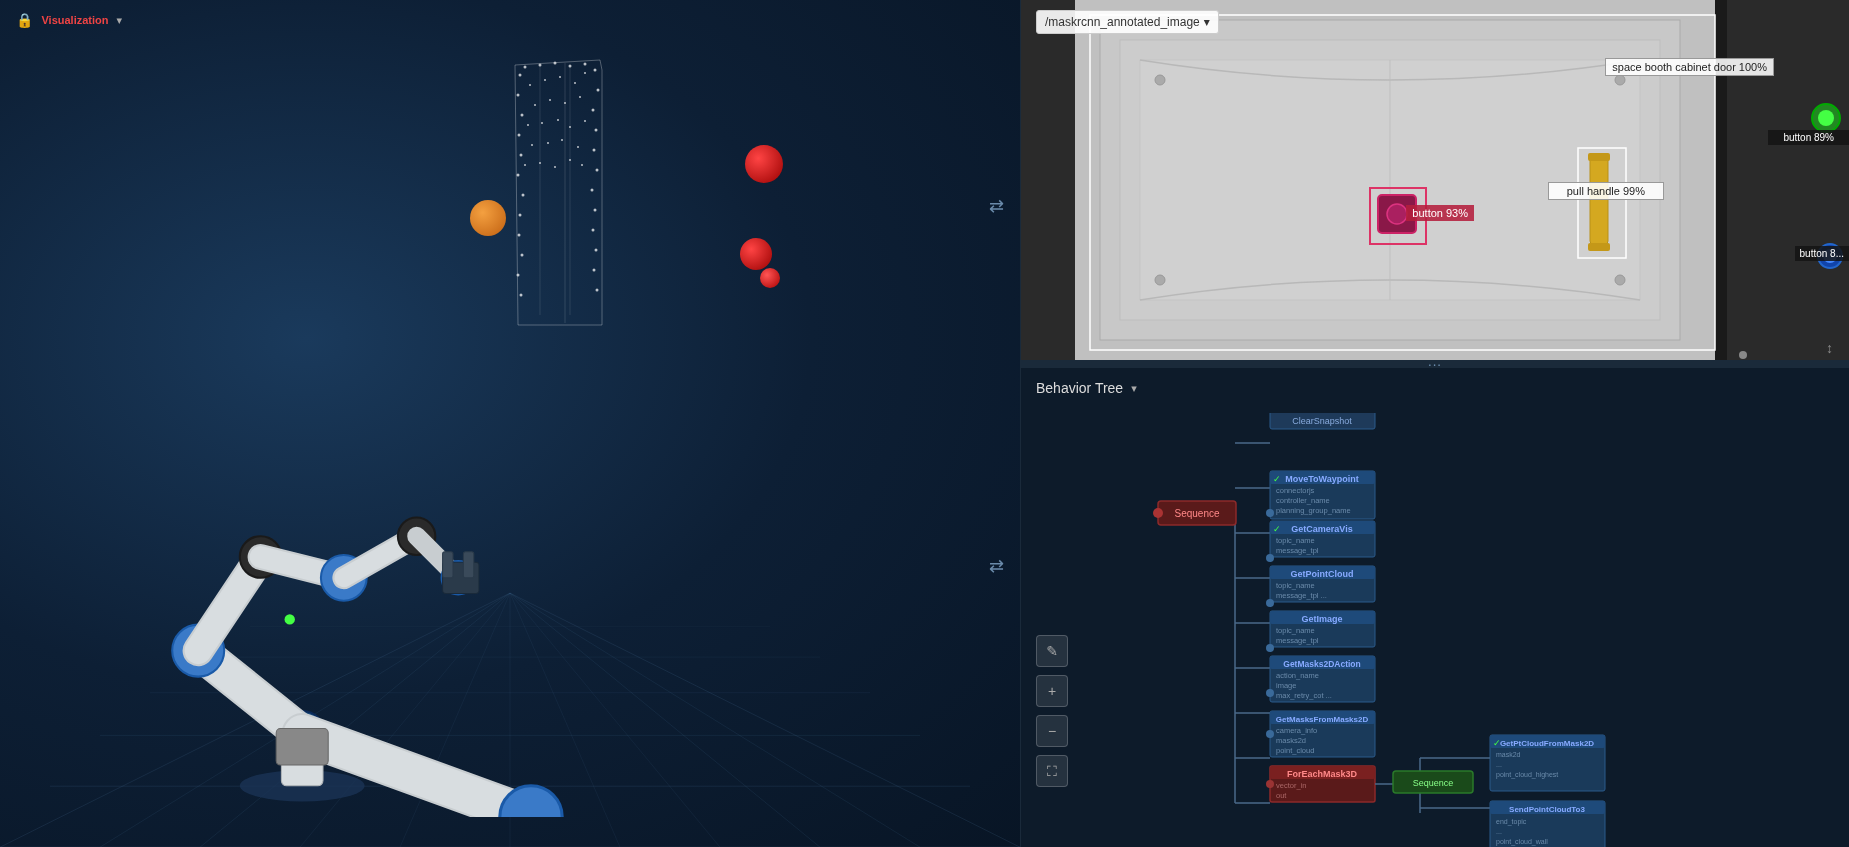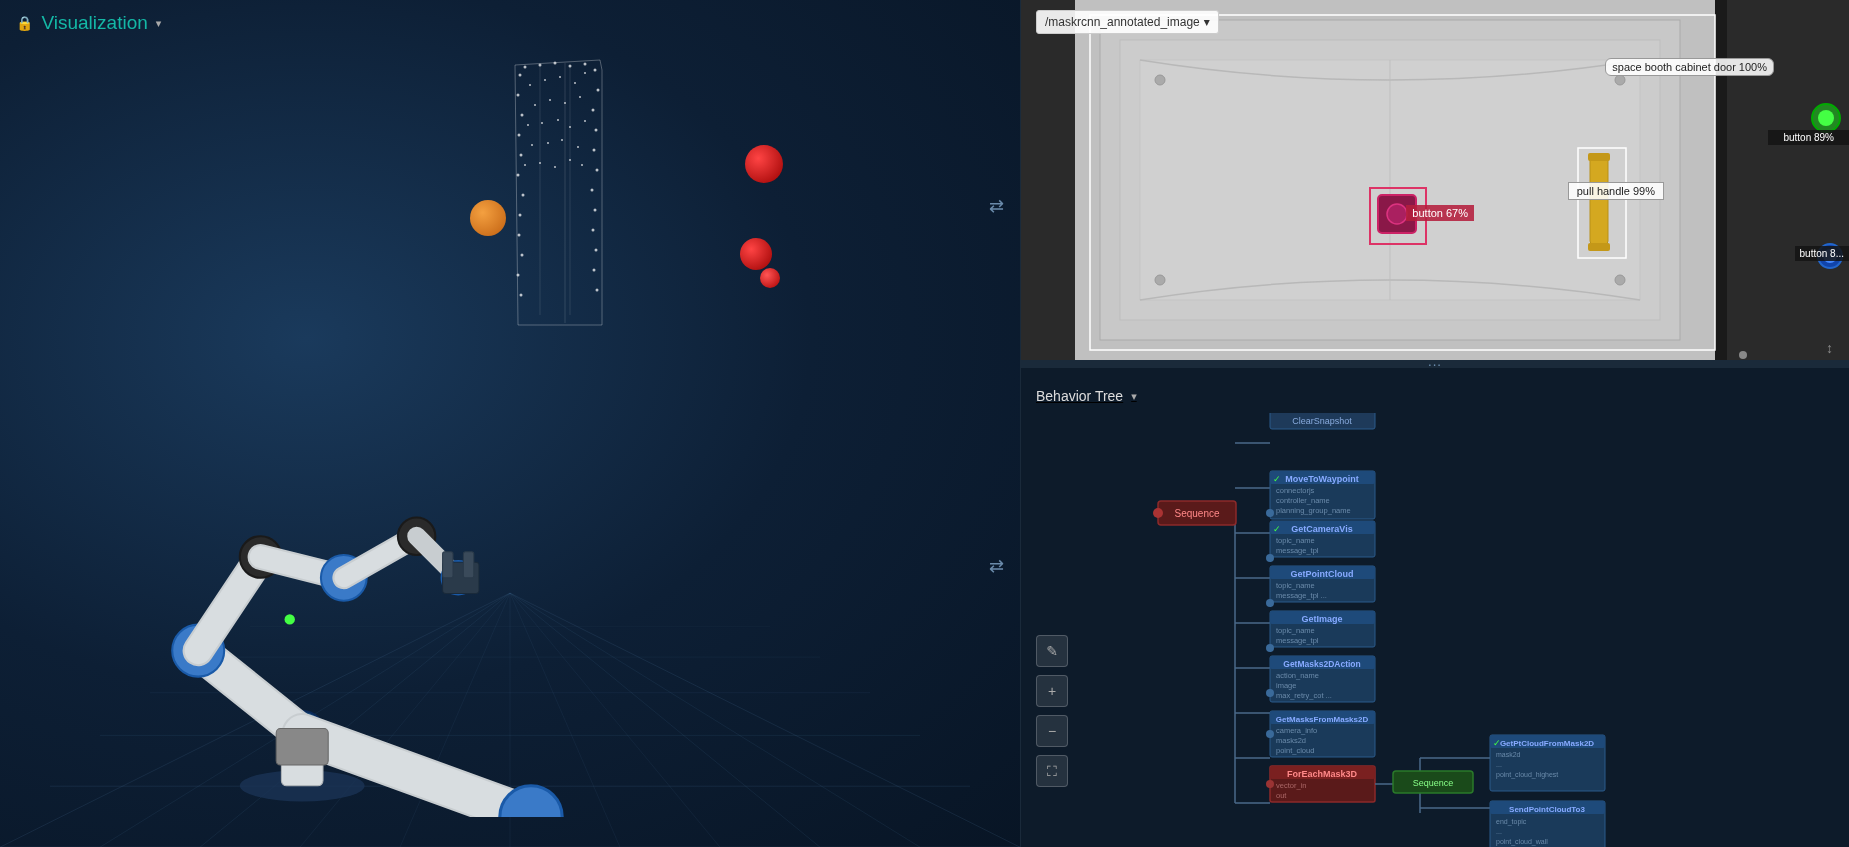--- a/index.html
+++ b/index.html
@@ -29,23 +29,23 @@
       gap: 8px;
       z-index: 10;
     }
 
     .lock-icon {
       color: #aaa;
       font-size: 14px;
     }
 
     .viz-title {
-      color: #14b8a6;
-      font-size: 19px;
-      font-weight: 400;
+      color: #ef4444;
+      font-size: 11px;
+      font-weight: 700;
     }
 
     .viz-dropdown-arrow {
       color: #aaa;
       font-size: 11px;
     }
 
     
     .scene-3d {
       width: 100%;
@@ -190,21 +190,20 @@
       border: 1px solid #999;
       padding: 2px 6px;
       font-size: 11px;
       color: #222;
       white-space: nowrap;
     }
 
     .label-space-booth {
       top: 58px;
       right: 80px;
-      border-radius: 6px;
     }
 
     
     .resize-handle-h {
       width: 100%;
       height: 8px;
       background: #1a2a3a;
       display: flex;
       align-items: center;
       justify-content: center;
@@ -225,26 +224,25 @@
       position: relative;
       overflow: hidden;
       display: flex;
       flex-direction: column;
     }
 
     .bt-header {
       display: flex;
       align-items: center;
       gap: 8px;
-      padding: 20px 16px;
+      padding: 12px 16px;
       position: absolute;
       top: 0;
       left: 0;
       z-index: 10;
-      text-decoration: underline;
     }
 
     .bt-title {
       color: #ddd;
       font-size: 14px;
       font-weight: 500;
     }
 
     .bt-dropdown-arrow {
       color: #aaa;
@@ -533,25 +531,25 @@
         <rect x="558" y="148" width="48" height="110" fill="none" stroke="white" stroke-width="1.5"></rect>
 
         <rect x="350" y="188" width="56" height="56" fill="none" stroke="#dd3366" stroke-width="2"></rect>
 
         <circle cx="723" cy="355" r="4" fill="#888"></circle>
       </svg>
 
       <div class="detection-label label-space-booth" style="position:absolute;top:58px;right:75px;background:rgba(255,255,255,0.88);border:1px solid #999;padding:2px 6px;font-size:11px;color:#222;">
         <span>space booth cabinet door 100%</span>
       </div>
-      <div class="detection-label" style="position:absolute;top:182px;right:185px;background:rgba(255,255,255,0.88);border:1px solid #999;padding:2px 8px;font-size:11px;color:#222;">
+      <div class="detection-label" style="position:absolute;top:182px;right:185px;background:rgba(255,255,255,0.88);border:1px solid #999;padding:2px 18px;font-size:11px;color:#222;">
         <span>pull handle 99%</span>
       </div>
       <div class="detection-label" style="position:absolute;top:205px;right:375px;background:rgba(180,30,60,0.88);border:none;padding:2px 6px;font-size:11px;color:white;">
-        <span>button 67%</span>
+        <span>button 93%</span>
       </div>
       <div class="detection-label" style="position:absolute;top:130px;right:0;background:rgba(20,20,20,0.85);border:none;padding:2px 15px;font-size:10px;color:white;">
         <span>button 89%</span>
       </div>
       <div class="detection-label" style="position:absolute;top:246px;right:0;background:rgba(20,20,20,0.85);border:none;padding:2px 5px;font-size:10px;color:white;">
         <span>button 8...</span>
       </div>
 
       <div style="position:absolute;bottom:4px;right:16px;color:#888;font-size:14px;">↕</div>
     </div>

